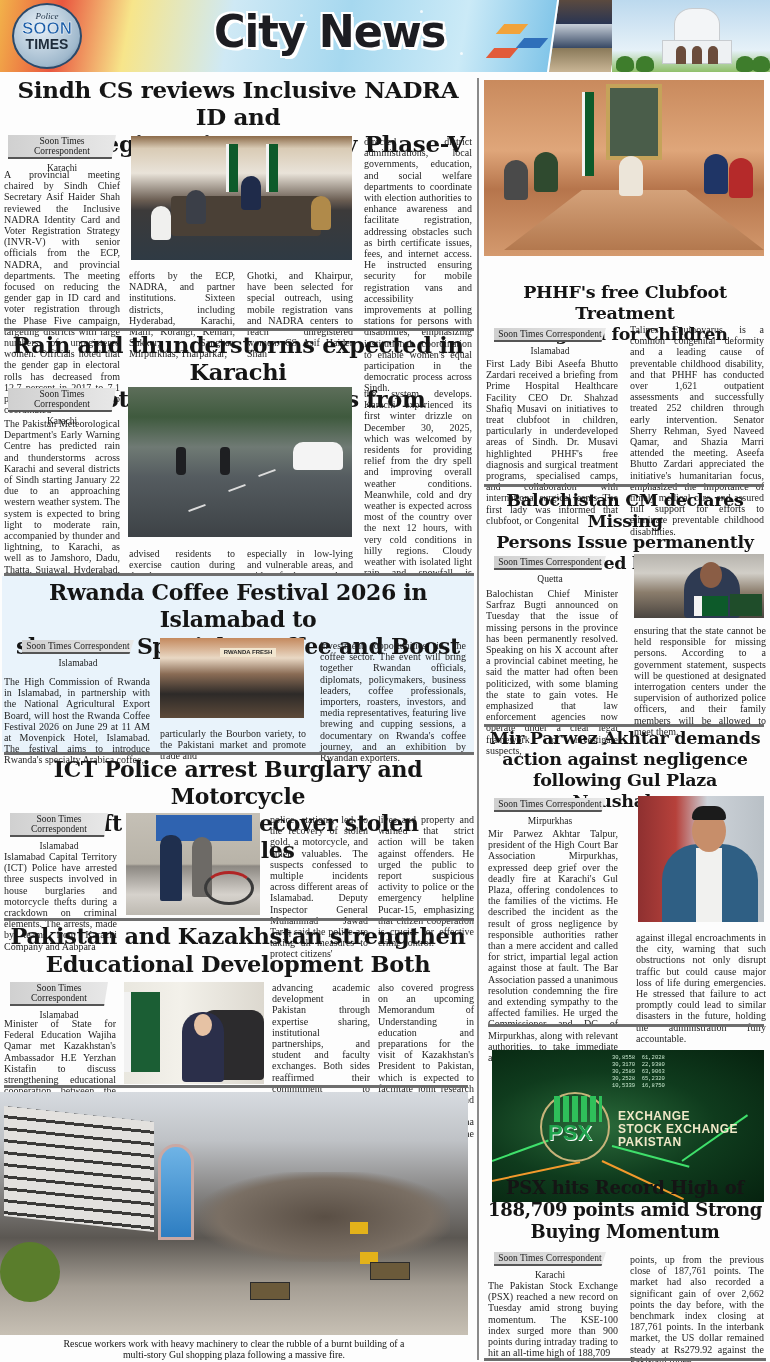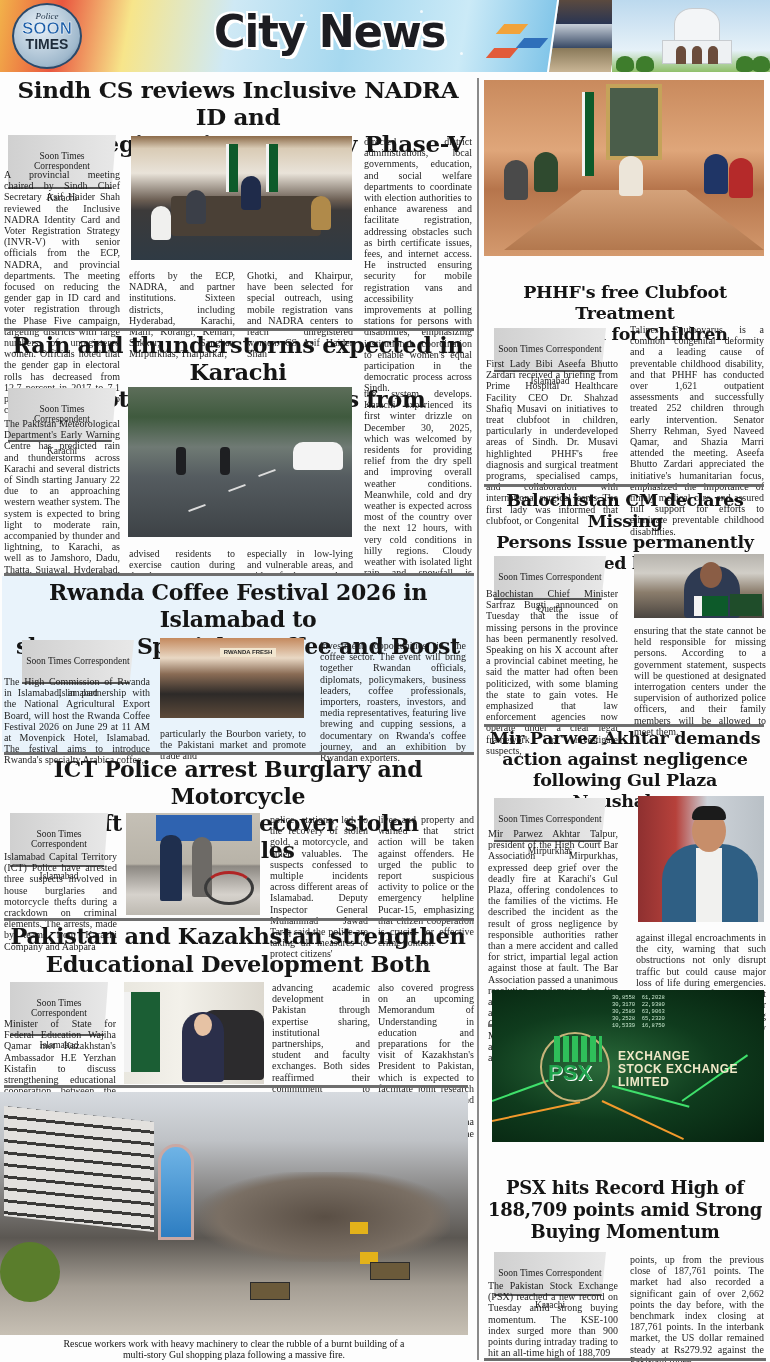--- a/index.html
+++ b/index.html
@@ -24,21 +24,21 @@
   .mazar .base { position:absolute; left:50px; top:40px; width:70px; height:24px; background:#eef1f3; border:1px solid #c8ccd0; }
   .mazar .arch { position:absolute; top:46px; width:10px; height:18px; background:#6b4c3b; border-radius:5px 5px 0 0; }
   .mazar .tree { position:absolute; bottom:0; width:18px; height:16px; border-radius:50% 50% 30% 30%; background:#3e7d2c; }
 
   
   .col-divider { left: 477px; top: 78px; width: 2px; height: 1282px; background: #8a8a8a; }
   .hr { height: 3px; background: #6e6e6e; }
 
   .headline { font-family:"DejaVu Serif", serif; color:#151515; text-align:center; letter-spacing:-0.3px; }
   .byline-box { position:absolute; text-align:center; font-size:9.5px; }
-  .byline-box .corr { display:block; background: linear-gradient(90deg,#d0d0d0,#e8e8e8); padding:16px 4px; border-bottom:2px solid #555; clip-path: polygon(0 0, 100% 0, 96% 100%, 0 100%); color:#222; }
+  .byline-box .corr { display:block; background: linear-gradient(90deg,#d0d0d0,#e8e8e8); padding:1px 4px; border-bottom:2px solid #555; clip-path: polygon(0 0, 100% 0, 96% 100%, 0 100%); color:#222; }
   .byline-box .loc { display:block; margin-top:4px; color:#222; }
   .body { position:absolute; font-size:10px; line-height:11.2px; text-align:justify; color:#1e1e1e; font-family:"Liberation Serif", serif; }
   .photo { position:absolute; overflow:hidden; }
 
   
   .ph-meeting { background: linear-gradient(180deg,#8c6b4a 0%, #d9cbb5 10%, #e9e3d9 30%, #6a5d52 52%, #3c3a3a 60%, #2f3a44 100%); }
   .ph-meeting .flag { position:absolute; top:8px; width:12px; height:48px; background: linear-gradient(90deg,#f2f2f2 25%, #0d5a2a 25%); }
   .ph-meeting .table { position:absolute; left:40px; top:60px; width:150px; height:40px; background:#4a4036; border-radius:4px; }
   .ph-meeting .person { position:absolute; width:20px; height:34px; border-radius:10px 10px 4px 4px; }
   .ph-rain { background: linear-gradient(180deg,#5d6e5a 0%, #3f5a3e 20%, #6f7a74 40%, #555c60 60%, #3d4246 100%); }
@@ -311,34 +311,34 @@
   <div class="photo ph-parwez" style="left:156px;top:68px;width:126px;height:126px">
     <span class="jacket"></span>
       <span class="shirt"></span>
       <span class="face"></span>
       <span class="hair"></span>
   </div>
   <div class="body" style="left:154px;top:204px;width:130px">against illegal encroachments in the city, warning that such obstructions not only disrupt traffic but could cause major loss of life during emergencies. He stressed that failure to act promptly could lead to similar disasters in the future, holding the administration fully accountable.</div>
 </article>
 <div class="abs hr" style="left:488px;top:1024px;width:276px"></div>
 
-<div class="photo ph-psx" style="left:492px;top:990px;width:272px;height:152px">
+<div class="photo ph-psx" style="left:492px;top:1050px;width:272px;height:152px">
   <span class="nums">30,8558 &nbsp;61,2028<br>30,3170 &nbsp;22,9380<br>30,2589 &nbsp;63,9063<br>30,2528 &nbsp;65,2320<br>10,5339 &nbsp;16,8750</span>
   <span class="line" style="left:0;top:110px;width:60px;transform:rotate(-20deg)"></span>
   <span class="line" style="left:120px;top:95px;width:80px;transform:rotate(15deg)"></span>
   <span class="line" style="left:190px;top:110px;width:80px;transform:rotate(-35deg)"></span>
   <span class="line orange" style="left:0;top:130px;width:90px;transform:rotate(-12deg)"></span>
   <span class="line orange" style="left:110px;top:110px;width:90px;transform:rotate(25deg)"></span>
   <span class="logo-ring"></span>
   <span class="bars"></span>
   <span class="psx">PSX</span>
   <span class="brand">
     <span>EXCHANGE</span><br>
     <span>STOCK EXCHANGE</span><br>
-    <span>LIMITED</span>
+    <span>PAKISTAN</span>
   </span>
 </div>
 <article class="abs" style="left:482px;top:1175px;width:286px;height:175px">
   <h1 class="headline abs" style="left:0;top:2px;width:286px;font-size:18px;line-height:22px">
     <span>PSX hits Record High of</span><br>
     <span>188,709 points amid Strong</span><br>
     <span>Buying Momentum</span>
   </h1>
   <div class="byline-box" style="left:12px;top:77px;width:112px">
     <span class="corr">Soon Times Correspondent</span>

